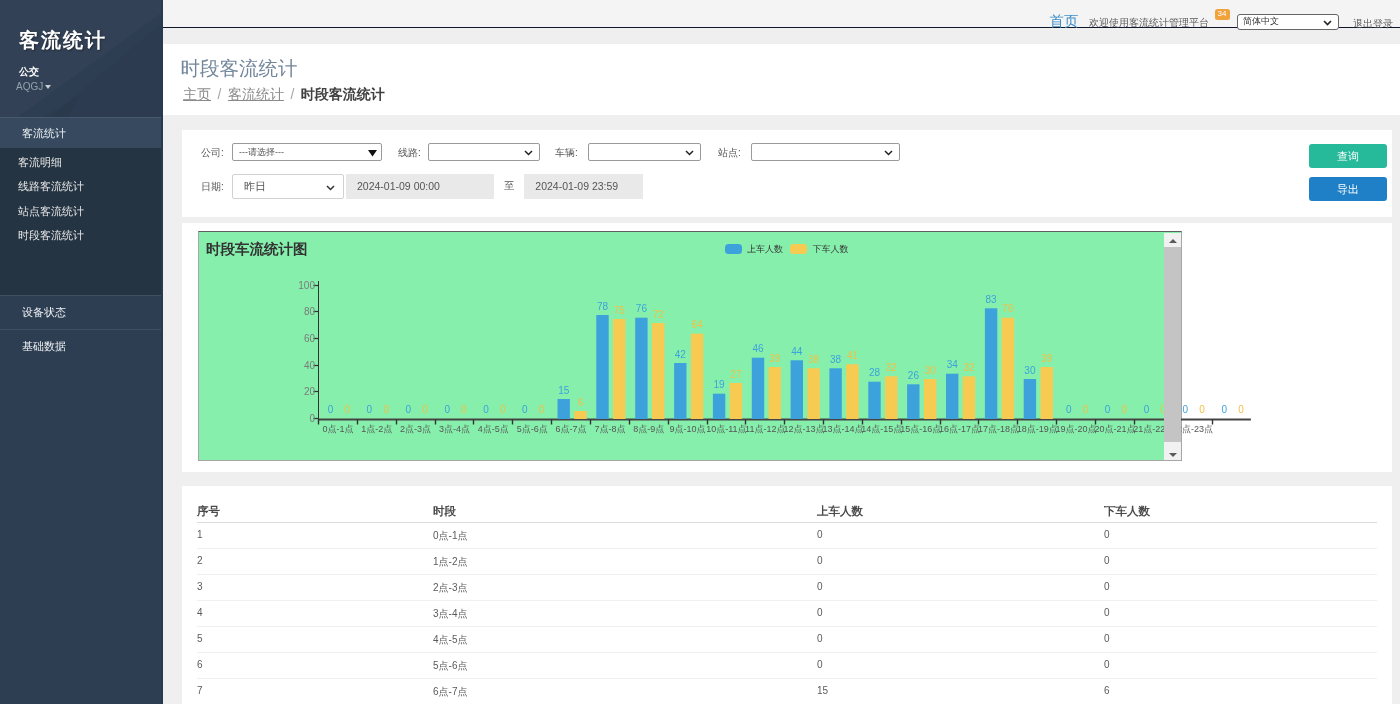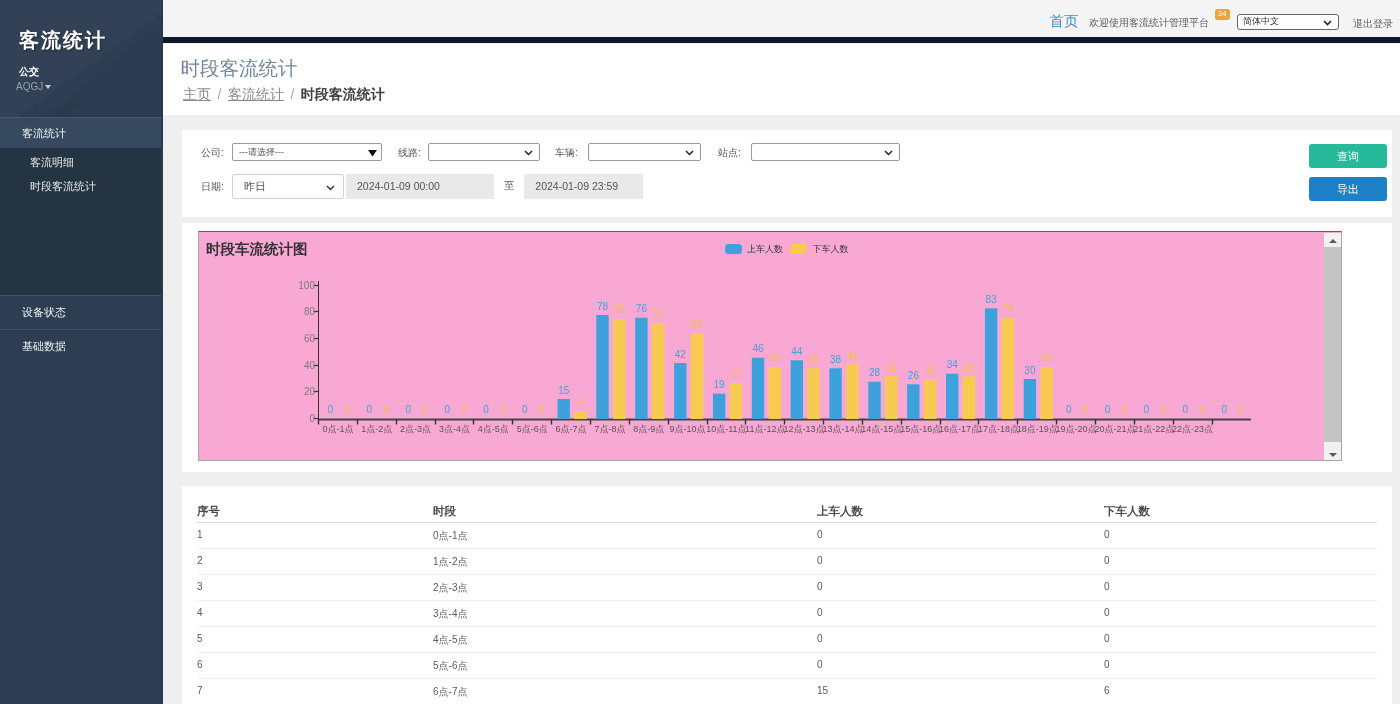--- a/index.html
+++ b/index.html
@@ -12,24 +12,24 @@
 #sidebar .tex { position:absolute; left:0; top:0; width:163px; height:300px; }
 #sb-title { position:absolute; left:19px; top:27px; font-size:20px; font-weight:bold; color:#fff; letter-spacing:2px; text-shadow:1px 1px 2px rgba(0,0,0,0.35); }
 #sb-corp { position:absolute; left:19px; top:64.5px; font-size:10px; font-weight:bold; color:#fff; }
 #sb-user { position:absolute; left:16px; top:80.5px; font-size:10px; color:#95a1ae; }
 #sb-user .caret { display:inline-block; width:0; height:0; border-left:3.5px solid transparent; border-right:3.5px solid transparent; border-top:4px solid #c6cdd4; margin-left:2px; vertical-align:1px; }
 .sb-sec { position:absolute; left:0; width:163px; height:34px; border-top:1px solid rgba(255,255,255,0.09); color:#eef2f4; font-size:11px; line-height:32px; padding-left:22px; }
 #sec1 { top:117px; background:#37495e; height:31px; line-height:30px; }
 #sec2 { top:295px; }
 #sec3 { top:329px; }
 #submenu { position:absolute; left:0; top:148px; width:163px; height:147px; background:#253443; padding-top:2px; }
-#submenu div { height:24.3px; line-height:24.3px; padding-left:30px; font-size:11px; color:#e7e7e7; }
-
-
-#topbar { position:absolute; left:163px; top:0; width:1237px; height:43px; background:#f4f4f4; border-bottom:6px solid #0f172a; }
+#submenu div { height:24.3px; line-height:24.3px; padding-left:18px; font-size:11px; color:#e7e7e7; }
+
+
+#topbar { position:absolute; left:163px; top:0; width:1237px; height:28px; background:#f4f4f4; border-bottom:1px solid #0f172a; }
 #topbar div { white-space:nowrap; }
 #nav-home { position:absolute; left:886.5px; top:12px; font-size:14.5px; color:#3d8eca; }
 #nav-welcome { position:absolute; left:926px; top:16px; font-size:10px; color:#5a5a5a; }
 #nav-badge { position:absolute; left:1051.5px; top:9px; width:15px; height:10.5px; background:#f0a33c; border-radius:2.5px; color:#fff; font-size:8px; text-align:center; line-height:10.5px; }
 #nav-select { position:absolute; left:1074px; top:14px; width:101.5px; height:15.5px; background:#fff; border:1px solid #666; border-radius:3px; font-size:9px; color:#333; line-height:13.5px; padding-left:5px; }
 #nav-select svg { position:absolute; right:6px; top:4.5px; }
 #nav-logout { position:absolute; left:1190px; top:16.5px; font-size:10px; color:#5a5a5a; }
 
 
 #pagehead { position:absolute; left:163px; top:44px; width:1237px; height:71px; background:#fff; }
@@ -51,21 +51,21 @@
 .sel svg { position:absolute; right:6px; }
 .dinput { position:absolute; height:25px; background:#e9e9e9; font-size:10.5px; color:#555; line-height:25px; padding-left:11px; }
 .btn { position:absolute; left:1127px; width:78px; height:24px; border-radius:3px; color:#fff; font-size:11px; text-align:center; line-height:24px; }
 
 
 #panel-table .th { position:absolute; font-size:11.5px; font-weight:bold; color:#4a4a4a; }
 #panel-table .td { position:absolute; font-size:10px; color:#5a5a5a; }
 .rowline { position:absolute; left:15px; width:1180px; border-top:1px solid #f0f0f0; }
 
 
-#chartbox { position:absolute; left:16px; top:8px; width:1144px; height:230px; border:1px solid #a6a6a6; border-top-color:#5f5f5f; background:#f9a8d4; }
+#chartbox { position:absolute; left:16px; top:8px; width:984px; height:230px; border:1px solid #a6a6a6; border-top-color:#5f5f5f; background:#86efac; }
 #chart-title { position:absolute; left:7px; top:8px; font-size:14.5px; font-weight:bold; color:#333; }
 .leg-sw { position:absolute; top:12px; width:17px; height:10px; border-radius:3.5px; }
 .leg-tx { position:absolute; top:10.5px; font-size:9px; color:#333; }
 #scrollbar { position:absolute; right:0; top:0.5px; width:17px; height:227px; background:#f1f1f1; }
 #scrollbar .sbtn { position:absolute; left:0; width:17px; height:17px; background:#f1f1f1; }
 #scrollbar .thumb { position:absolute; left:0; top:14.5px; width:17px; height:194.5px; background:#c4c4c4; }
 .arr-up { width:0; height:0; border-left:4px solid transparent; border-right:4px solid transparent; border-bottom:4px solid #5a5a5a; margin:6.5px auto 0; }
 .arr-dn { width:0; height:0; border-left:4px solid transparent; border-right:4px solid transparent; border-top:4px solid #5a5a5a; margin:10px auto 0; }
 </style>
 </head>
@@ -76,20 +76,22 @@
     <polygon points="0,0 163,0 163,12 0,130" fill="rgba(255,255,255,0.018)"></polygon>
     <polygon points="163,22 163,210 40,125" fill="rgba(0,0,0,0.035)"></polygon>
     <polygon points="0,140 80,95 0,250" fill="rgba(0,0,0,0.028)"></polygon>
   </svg>
   <div id="sb-title">客流统计</div>
   <div id="sb-corp">公交</div>
   <div id="sb-user">AQGJ<span class="caret"></span></div>
   <div class="sb-sec" id="sec1">客流统计</div>
   <div id="submenu">
     <div>客流明细</div>
+    <div>线路客流统计</div>
+    <div>站点客流统计</div>
     <div>时段客流统计</div>
   </div>
   <div class="sb-sec" id="sec3">基础数据</div>
   <div class="sb-sec" id="sec2">设备状态</div>
 </div>
 
 <div id="topbar">
   <div id="nav-home">首页</div>
   <div id="nav-welcome">欢迎使用客流统计管理平台</div>
   <div id="nav-badge">34</div>

